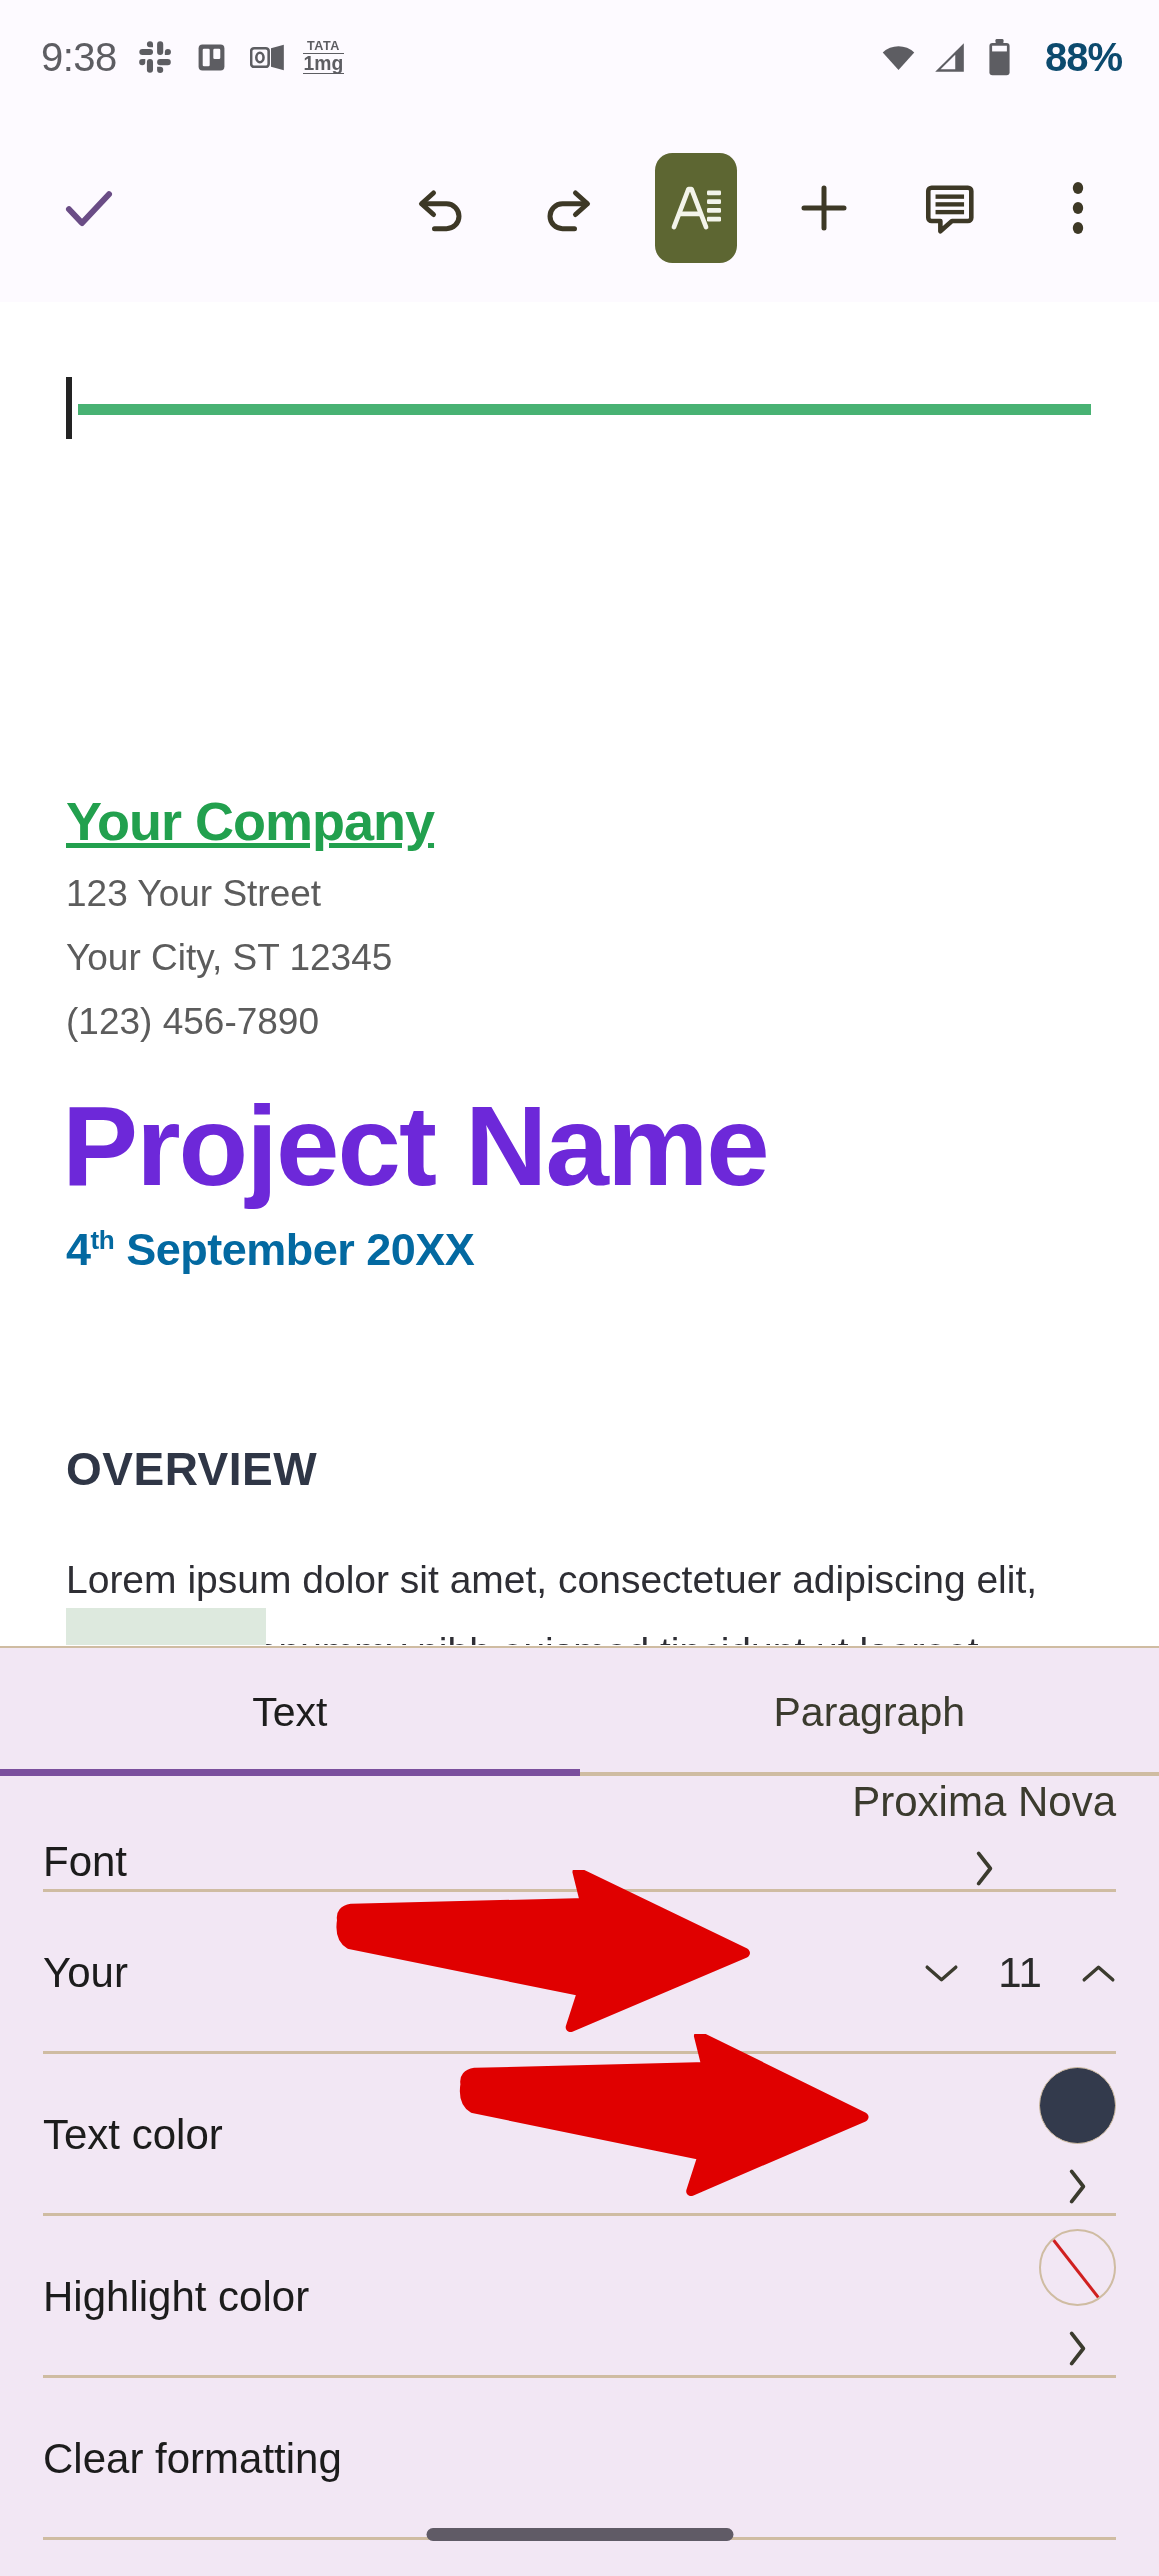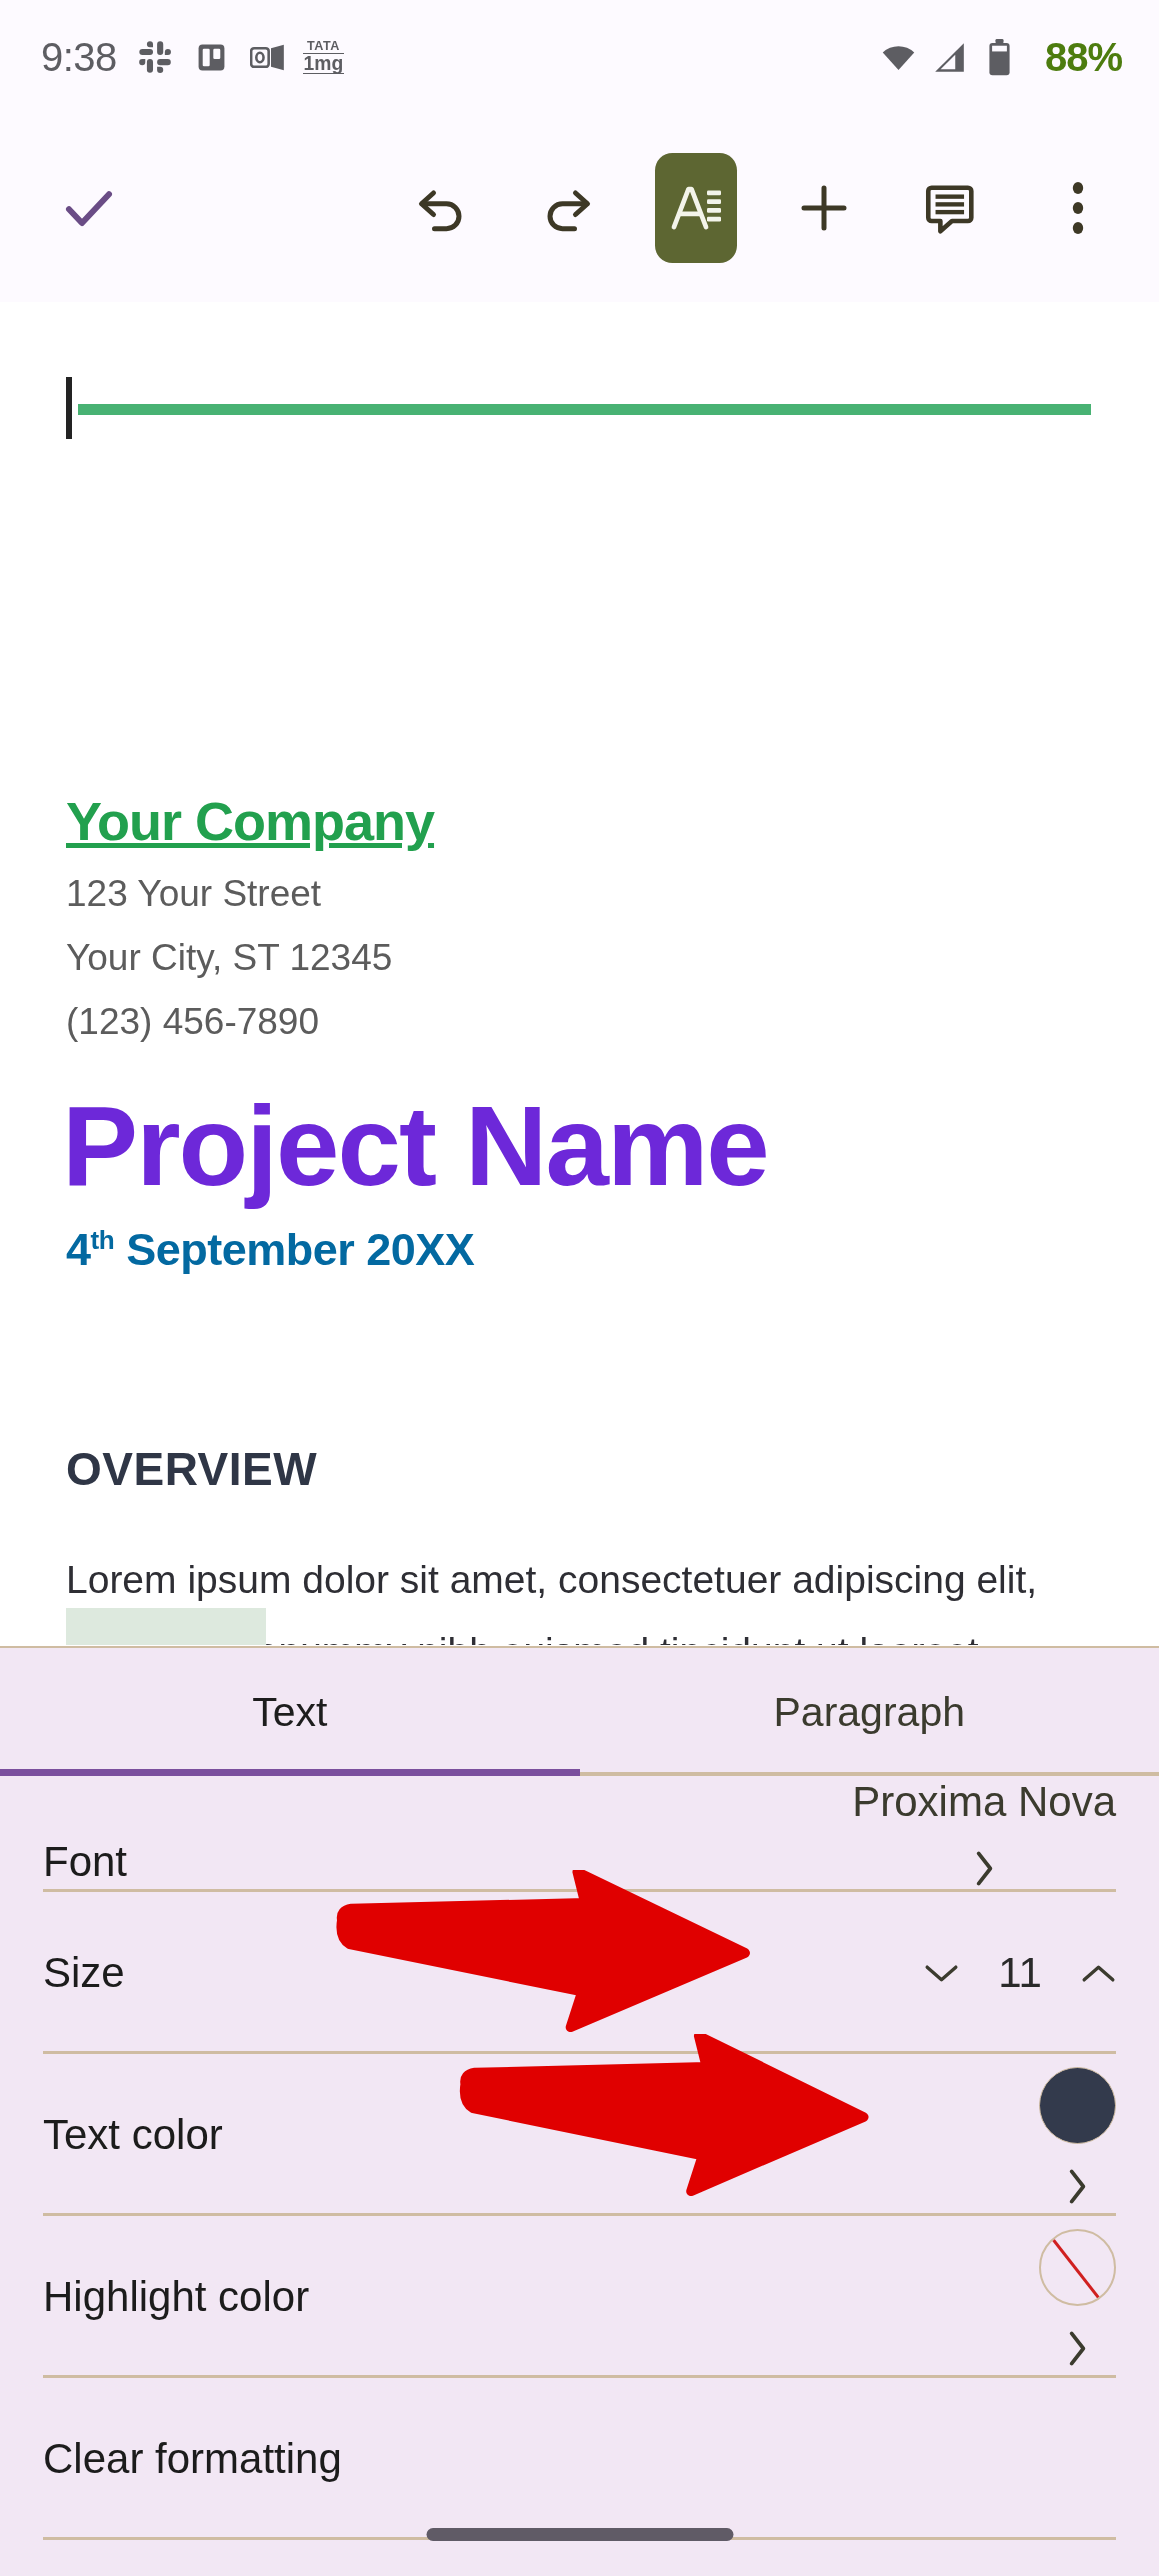--- a/index.html
+++ b/index.html
@@ -15,21 +15,21 @@
   .statusbar{
     position:absolute; left:0; top:0; width:1159px; height:114px;
     background:#fdfaff;
     display:flex; align-items:center; justify-content:space-between;
     padding:0 37px 0 41px;
   }
   .sb-left{ display:flex; align-items:center; gap:21px; }
   .sb-clock{ font-size:40px; color:#5d5d62; letter-spacing:-0.5px; font-family:Liberation Sans, sans-serif; }
   .sb-icon{ width:35px; height:35px; display:flex; align-items:center; justify-content:center; }
   .sb-right{ display:flex; align-items:center; gap:15.5px; }
-  .sb-batt-text{ font-size:40px; color:#4d7c0f; font-weight:700; letter-spacing:-1px; margin-left:12px;}
+  .sb-batt-text{ font-size:40px; color:#0c4a6e; font-weight:700; letter-spacing:-1px; margin-left:12px;}
 
   
   .toolbar{
     position:absolute; left:0; top:114px; width:1159px; height:188px;
     background:#fdfaff;
     display:flex; align-items:center;
   }
   .tb-check{ margin-left:56px; width:77px; height:77px; display:flex; align-items:center; justify-content:center;}
   .tb-spacer{ flex:0 0 278px; }
   .tb-btn{
@@ -319,21 +319,21 @@
         <span class="chev">
           <svg width="29" height="37" viewBox="0 0 12 22" fill="none" stroke="#3b3b2e" stroke-width="2.2" stroke-linecap="round" stroke-linejoin="round">
             <path d="M2.5 2 L9.5 11 L2.5 20"></path>
           </svg>
         </span>
       </div>
       <div class="row-divider"></div>
     </div>
 
     <div class="row">
-      <span class="row-label">Size</span>
+      <span class="row-label">Your</span>
       <div class="size-ctl">
         <span class="chev">
           <svg width="43" height="29" viewBox="0 0 22 12" fill="none" stroke="#3b3b2e" stroke-width="2.1" stroke-linecap="round" stroke-linejoin="round">
             <path d="M2 2 L11 10 L20 2"></path>
           </svg>
         </span>
         <span class="size-num">11</span>
         <span class="chev">
           <svg width="43" height="29" viewBox="0 0 22 12" fill="none" stroke="#3b3b2e" stroke-width="2.1" stroke-linecap="round" stroke-linejoin="round">
             <path d="M2 10 L11 2 L20 10"></path>

